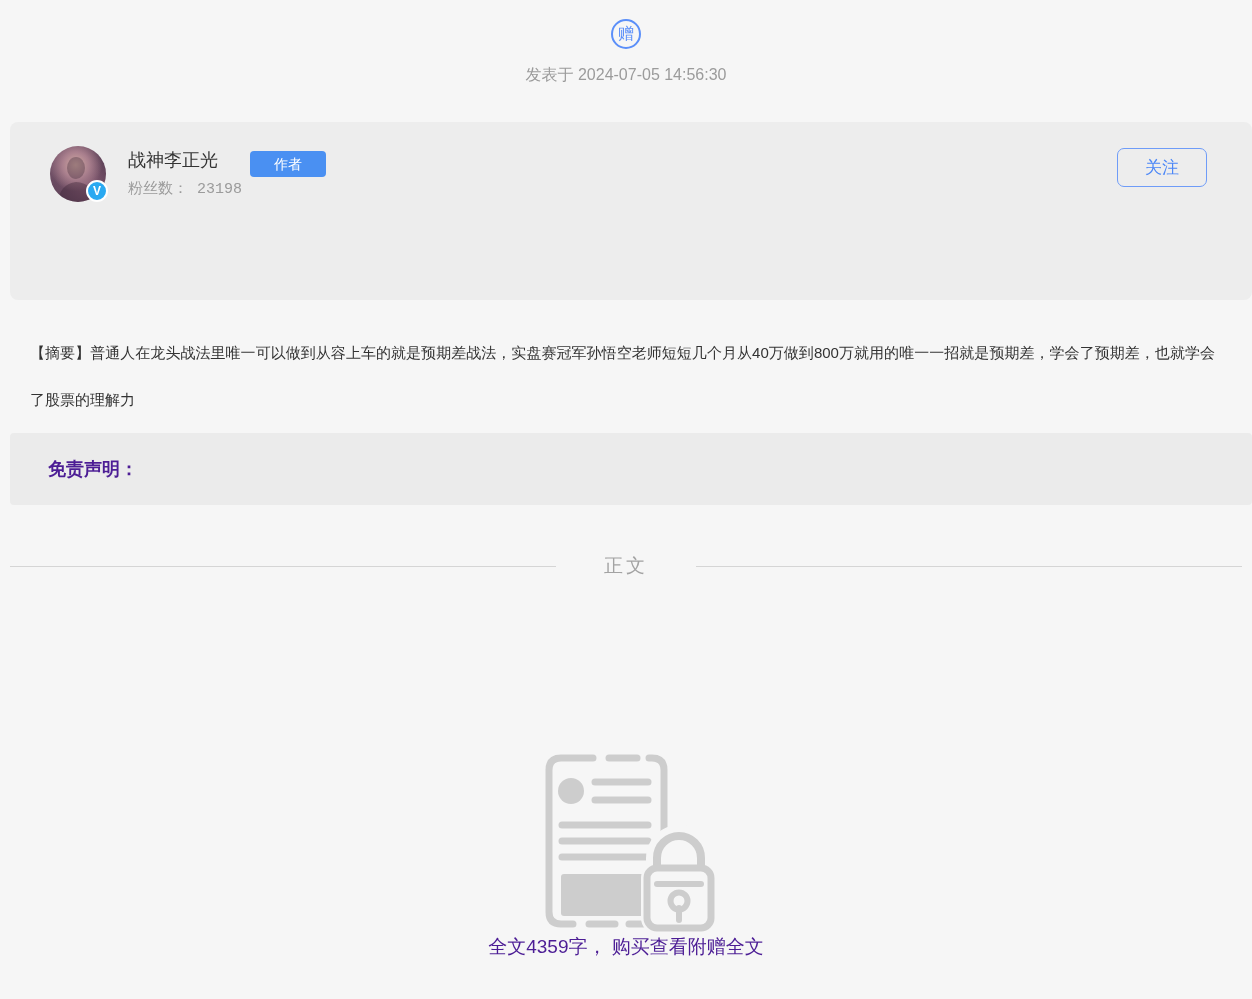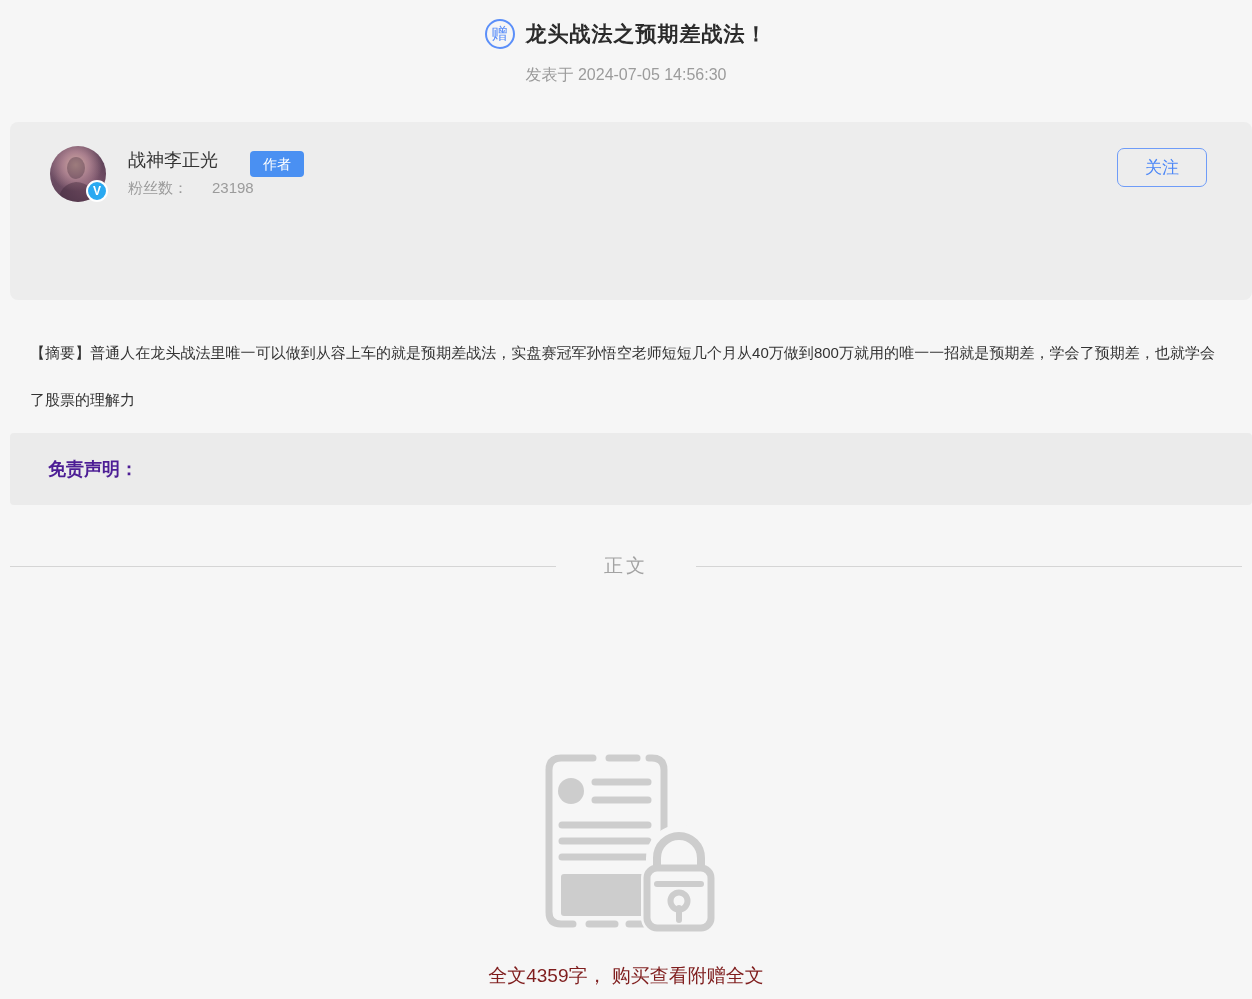--- a/index.html
+++ b/index.html
@@ -46,25 +46,25 @@
     position:absolute; left:76px; top:58px; width:22px; height:22px;
     background:#29a9f1; border:2px solid #ffffff; border-radius:50%;
     color:#fff; font-size:12px; font-weight:bold; text-align:center; line-height:18px;
   }
   .author-name {
     position:absolute; left:118px; top:26px;
     font-size:18px; font-weight:400; color:#333; cursor:pointer;
   }
   .role-badge {
     position:absolute; left:240px; top:29px; height:26px;
-    padding:0 13px; background:#4a90f2; border-radius:4px;
+    padding:0 24px; background:#4a90f2; border-radius:4px;
     color:#fff; font-size:14px; line-height:26px;
   }
   .fans-row { position:absolute; left:118px; top:57px; font-size:15px; color:#9b9b9b; }
-  .fans-count { margin-left:24px; }
+  .fans-count { margin-left:9px;font-family:Liberation Mono, monospace; }
   .follow-btn {
     position:absolute; right:45px; top:26px; width:90px; height:39px;
     background:transparent; border:1px solid #6f9cf8; border-radius:7px;
     color:#4a86f7; font-size:17px; cursor:pointer;
     font-family:inherit;
   }
 
   
   .abstract {
     position:absolute; left:30px; top:329px; width:1185px;
@@ -87,30 +87,29 @@
     display:flex; align-items:center;
   }
   .divider-line { flex:1 1 auto; height:1px; background:#d5d5d5; }
   .divider-label { margin:0 48px; font-size:19px; color:#a3a3a3; letter-spacing:3px; }
 
   
   .locked-illustration { position:absolute; left:535px; top:748px; width:190px; height:200px; }
 
   
   .purchase-hint {
-    position:absolute; left:0; right:0; top:963px;
-    text-align:center; font-size:19px; color:#7f1d1d; cursor:pointer;
+    position:absolute; left:0; right:0; top:934px;
+    text-align:center; font-size:19px; color:#4c1d95; cursor:pointer;
   }
 </style>
 </head>
 <body>
 
 <div class="header-row">
   <span class="gift-badge">赠</span>
-  <span class="page-title">龙头战法之预期差战法！</span>
 </div>
 <div class="pub-date">发表于 2024-07-05 14:56:30</div>
 
 <div class="author-card">
   <div class="avatar">
     <svg width="56" height="56" viewBox="0 0 56 56">
       <ellipse cx="26" cy="22" rx="9" ry="11" fill="rgba(58,36,52,0.35)"></ellipse>
       <path d="M8 56 Q10 38 26 36 Q44 37 46 56 Z" fill="rgba(58,36,52,0.40)"></path>
     </svg>
   </div>

